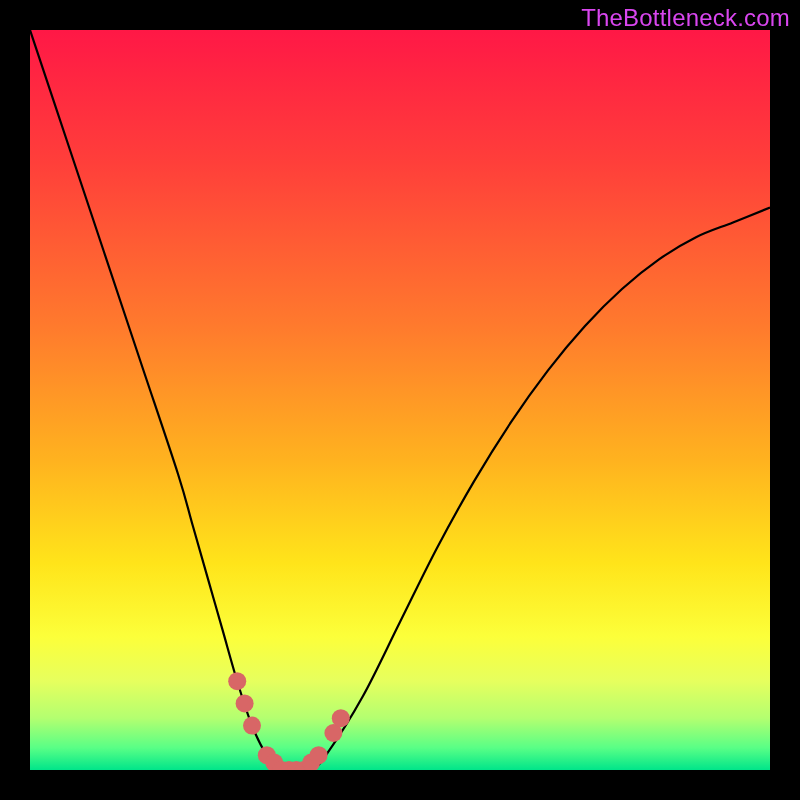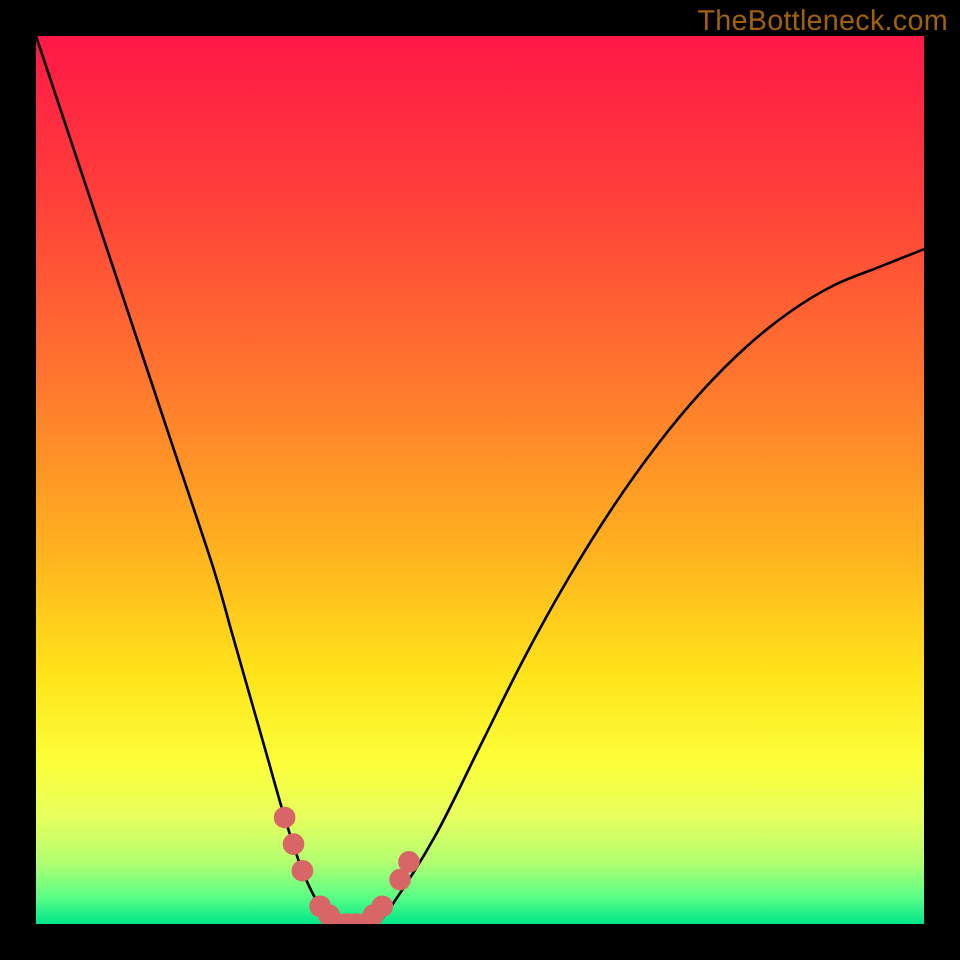--- a/index.html
+++ b/index.html
@@ -27,21 +27,21 @@
   }
   .plot svg {
     display: block;
     width: 740px;
     height: 740px;
   }
   .watermark {
     position: absolute;
     top: 4px;
     right: 10px;
-    color: #a16207;
+    color: #d946ef;
     font-size: 24px;
     letter-spacing: 0.2px;
     font-family: Arial, Helvetica, sans-serif;
     text-align: right;
   }
 </style>
 </head>
 <body>
 
 <div class="frame">

